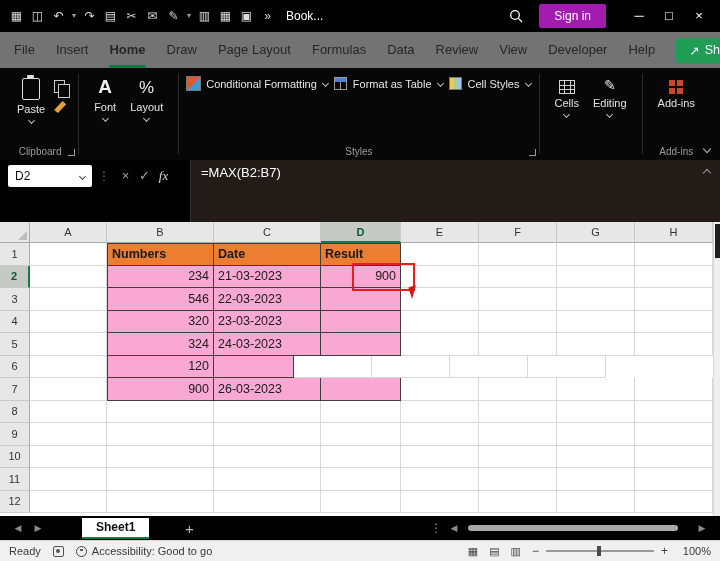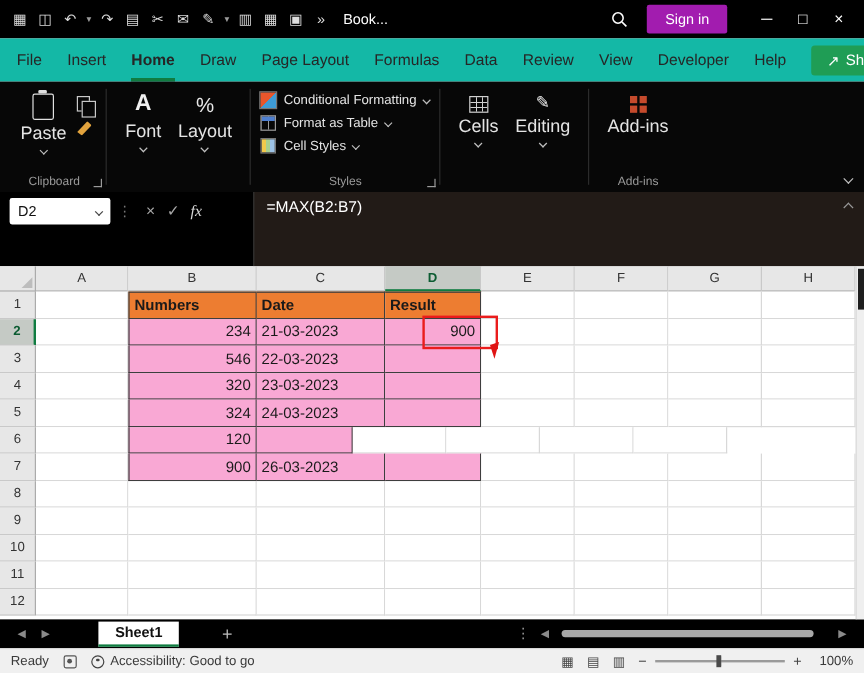--- a/index.html
+++ b/index.html
@@ -11,55 +11,55 @@
   .titlebar{flex:0 0 32px;background:#000;display:flex;align-items:center;padding:0 6px;}
   .qicon{color:#DCDCDC;font-size:12px;width:21px;text-align:center;line-height:32px;cursor:default;}
   .qicon.sm{width:10px;font-size:8px;color:#9A9A9A;}
   .doc-title{color:#FFF;font-size:12px;margin-left:8px;}
   .tspacer{flex:1;}
   .search-ic{margin-right:16px;display:flex;align-items:center;}
   .signin{background:#a21caf;color:#FFF;font-size:12px;padding:5px 15px;border-radius:2px;margin-right:18px;}
   .wctl{color:#FFF;font-size:13px;width:30px;text-align:center;line-height:32px;}
 
   
-  .menubar{flex:0 0 36px;background:#14b8a6;display:flex;align-items:center;padding:0 14px;}
+  .menubar{flex:0 0 36px;background:#737373;display:flex;align-items:center;padding:0 14px;}
   .mtab{font-size:13px;color:#262626;margin-right:21px;height:36px;line-height:36px;white-space:nowrap;}
   .mtab.active{font-weight:700;box-shadow:inset 0 -3px 0 #107C41;}
   .share{margin-left:auto;background:#1F9D55;color:#FFF;font-size:12.5px;padding:5px 13px;border-radius:3px;display:flex;align-items:center;gap:5px;}
 
   
   .ribbon{flex:0 0 92px;background:#070707;display:flex;position:relative;color:#E4E4E4;padding:0 4px;}
   .rgroup{position:relative;display:flex;align-items:flex-start;padding:8px 6px 16px;}
   .bigbtn{display:flex;flex-direction:column;align-items:center;gap:3px;padding:0 7px;}
-  .blabel{font-size:15px;color:#E4E4E4;white-space:nowrap;}
+  .blabel{font-size:11px;color:#E4E4E4;white-space:nowrap;}
   .chev{width:5px;height:5px;border-right:1.3px solid #BFBFBF;border-bottom:1.3px solid #BFBFBF;transform:rotate(45deg);display:inline-block;flex:0 0 auto;}
   .glabel{position:absolute;bottom:3px;left:0;width:100%;text-align:center;font-size:10px;color:#9B9B9B;}
   .launcher{position:absolute;bottom:4px;right:1px;width:7px;height:7px;border-right:1px solid #9B9B9B;border-bottom:1px solid #9B9B9B;}
   .rdiv{width:1px;background:#2B2B2B;margin:6px 2px;}
   .ic-clip{width:18px;height:22px;border:1.5px solid #E0E0E0;border-radius:2px;position:relative;margin-top:2px;}
   .ic-clip::before{content:"";position:absolute;top:-4px;left:4px;width:7px;height:3px;background:#E0E0E0;border-radius:1px;}
   .clip-col{display:flex;flex-direction:column;gap:8px;padding:4px 4px 0 2px;}
   .ic-copy{width:11px;height:13px;border:1.2px solid #C9C9C9;position:relative;}
   .ic-copy::after{content:"";position:absolute;left:3px;top:3px;width:10px;height:12px;border:1.2px solid #C9C9C9;background:#070707;}
   .ic-brush{width:12px;height:12px;background:#E2A33D;clip-path:polygon(0 75%,70% 0,100% 28%,32% 100%);}
   .ic-A{font-size:19px;font-weight:700;color:#F0F0F0;line-height:22px;height:22px;}
   .ic-align{width:16px;height:13px;margin-top:6px;margin-bottom:3px;background:repeating-linear-gradient(#D8D8D8 0 2px,transparent 2px 5.5px);}
   .ic-pct{font-size:17px;color:#E8E8E8;height:22px;line-height:24px;}
-  .styles-col{display:flex;flex-direction:column;gap:6px;padding-top:1px;}
+  .styles-col{display:flex;flex-direction:row;gap:6px;padding-top:1px;}
   .srow{display:flex;align-items:center;gap:6px;font-size:11px;white-space:nowrap;}
   .ic-grid2{width:13px;height:13px;background:linear-gradient(135deg,#E8562B 0 50%,#3E9BD6 50%);outline:1px solid #777;}
   .ic-ftable{width:13px;height:13px;border:1px solid #9A9A9A;background:linear-gradient(#4E7FD0 0 4px,transparent 4px),repeating-linear-gradient(90deg,transparent 0 5px,#9A9A9A 5px 6px);}
   .ic-cstyle{width:13px;height:13px;border:1px solid #777;background:linear-gradient(90deg,#F2C94C 0 33%,#A9D08E 33% 66%,#9DC3E6 66%);}
   .ic-cells{width:16px;height:14px;margin-top:4px;border:1px solid #D0D0D0;background:repeating-linear-gradient(transparent 0 3.6px,#D0D0D0 3.6px 4.6px),repeating-linear-gradient(90deg,transparent 0 4.3px,#D0D0D0 4.3px 5.3px);}
   .ic-edit{font-size:14px;color:#E8E8E8;height:18px;line-height:18px;}
   .ic-addins{width:14px;height:14px;margin-top:4px;background:linear-gradient(#C54A2C 0 0) 0 0/6px 6px no-repeat,linear-gradient(#C54A2C 0 0) 8px 0/6px 6px no-repeat,linear-gradient(#C54A2C 0 0) 0 8px/6px 6px no-repeat,linear-gradient(#C54A2C 0 0) 8px 8px/6px 6px no-repeat;}
   .rib-collapse{position:absolute;right:10px;bottom:8px;width:6px;height:6px;border-right:1.4px solid #BFBFBF;border-bottom:1.4px solid #BFBFBF;transform:rotate(45deg);}
 
   
-  .fbar{flex:0 0 62px;background:#000;display:flex;gap:21px;}
+  .fbar{flex:0 0 62px;background:#000;display:flex;}
   .fleft{width:190px;display:flex;align-items:flex-start;padding:5px 0 0 8px;}
   .namebox{width:84px;height:22px;background:#FFF;border-radius:2px;display:flex;align-items:center;justify-content:space-between;padding:0 7px;font-size:12px;color:#111;}
   .namebox .chev{border-color:#444;}
   .fdots{color:#777;font-size:12px;line-height:22px;margin:0 6px;}
   .fbtn{color:#A8A8A8;font-size:13px;width:19px;text-align:center;line-height:22px;}
   .fx{font-style:italic;font-family:"Liberation Serif",serif;color:#D8D8D8;}
   .finput{flex:1;background:#221B17;color:#FFF;font-size:13px;padding:5px 10px;position:relative;border-left:1px solid #333;}
   .fcollapse{position:absolute;right:10px;top:10px;width:6px;height:6px;border-left:1.5px solid #999;border-top:1.5px solid #999;transform:rotate(45deg);}
 
   

